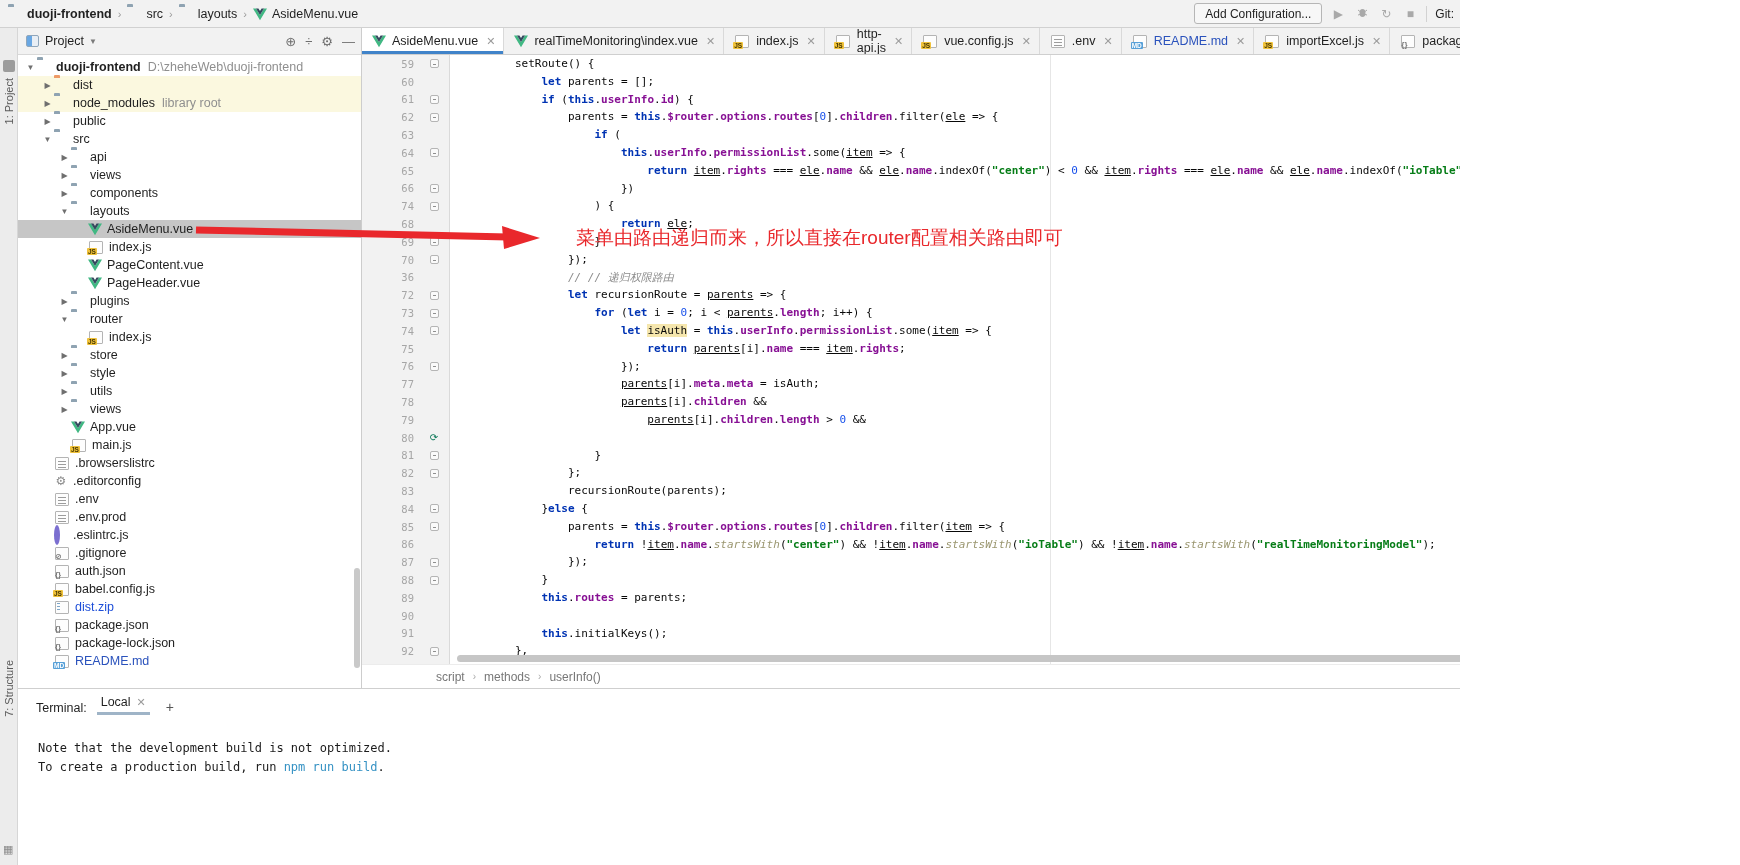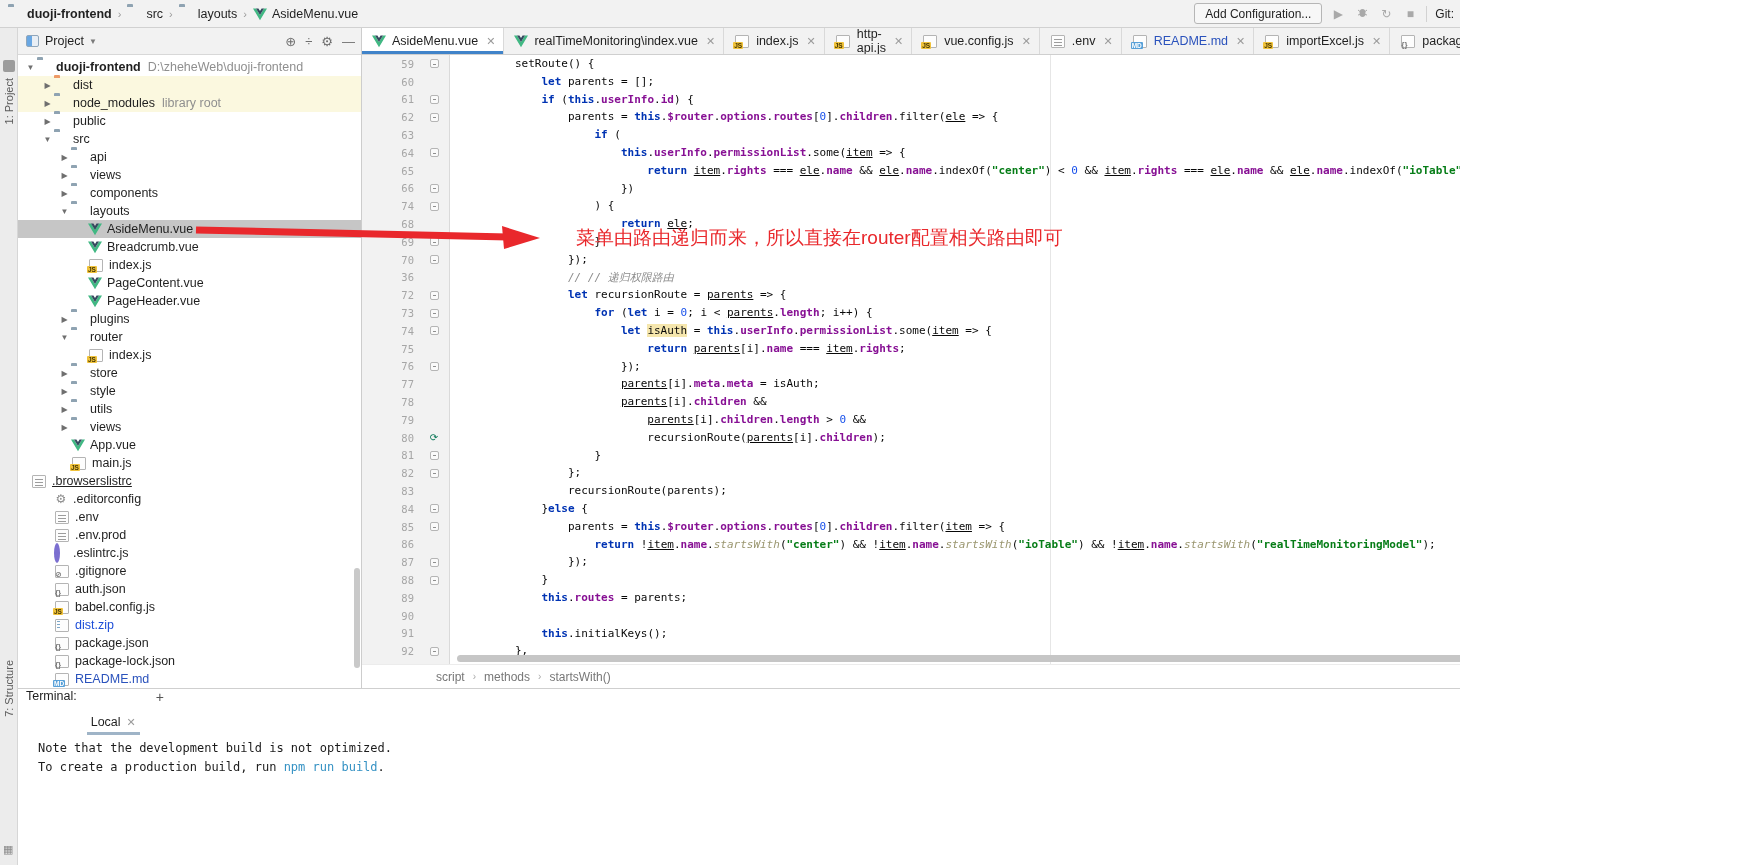--- a/index.html
+++ b/index.html
@@ -88,21 +88,21 @@
   .tk-f { color:#871094; font-weight:bold; }
   .tk-u { color:#080808; text-decoration:underline; }
   .tk-m { color:#9b9770; font-style:italic; }
   .tk-hl { color:#080808; background:#f5e6ad; }
   #hscrollbar { position:absolute; left:95px; width:1035px; bottom:2px; height:7px; background:#c6c6c6; border-radius:4px; }
   #editor-breadcrumb { height:24px; border-top:1px solid #ececec; display:flex; align-items:center; padding-left:74px; gap:8px; font-size:12px; color:#777; flex:0 0 24px; background:#fff; }
   .ebc-sep { color:#aaa; font-size:10px; }
 
   
   #terminal { flex:1 1 auto; border-top:1px solid #cfcfcf; background:#fff; display:flex; flex-direction:column; }
-  #term-header { height:26px; display:flex; align-items:flex-start; padding-left:8px; gap:10px; flex:0 0 26px; }
+  #term-header { height:26px; display:flex; align-items:flex-end; padding-left:18px; gap:10px; flex:0 0 26px; }
   #term-label { font-size:12.5px; color:#1f1f1f; }
   #term-tab { display:flex; align-items:center; gap:6px; padding:0 4px; height:100%; box-shadow:inset 0 -3px 0 #9fb4c7; font-size:12.5px;margin-top:20px; }
   #term-tab .close { color:#9b9b9b; font-size:11px; }
   #term-plus { color:#555; font-size:14px; padding:0 6px; }
   #term-content { padding:24px 0 0 20px; font:12px/19px "DejaVu Sans Mono","Liberation Mono",monospace; color:#1c1c1c; }
   .term-cmd { color:#3592c4; }
 
   
   #overlay { position:absolute; inset:0; pointer-events:none; z-index:50; }
   #annotation-text { position:absolute; left:576px; top:225px; color:#e9282c; font-size:19px; font-weight:500; white-space:nowrap; font-family:"Liberation Sans","DejaVu Sans",sans-serif; }
@@ -233,110 +233,100 @@
                 <span class="fic">
                   <svg viewBox="0 0 16 14">
                     <path fill="#41b883" d="M0 0h3.4L8 7.7 12.6 0H16L8 13.6z"></path>
                     <path fill="#34495e" d="M3.4 0h2.8L8 3 9.8 0h2.8L8 7.7z"></path>
                   </svg>
                 </span>
                 <span class="tlabel">AsideMenu.vue</span>
               </div>
               <div class="trow" style="padding-left: 57px;">
                 <span class="arrow"></span>
+                <span class="fic doc">
+                  <i class="badge js">JS</i>
+                </span>
+                <span class="tlabel">index.js</span>
+              </div>
+              <div class="trow" style="padding-left: 57px;">
+                <span class="arrow"></span>
                 <span class="fic">
                   <svg viewBox="0 0 16 14">
                     <path fill="#41b883" d="M0 0h3.4L8 7.7 12.6 0H16L8 13.6z"></path>
                     <path fill="#34495e" d="M3.4 0h2.8L8 3 9.8 0h2.8L8 7.7z"></path>
                   </svg>
                 </span>
-                <span class="tlabel">Breadcrumb.vue</span>
-              </div>
-              <div class="trow" style="padding-left: 57px;">
-                <span class="arrow"></span>
-                <span class="fic doc">
-                  <i class="badge js">JS</i>
-                </span>
-                <span class="tlabel">index.js</span>
+                <span class="tlabel">PageContent.vue</span>
               </div>
               <div class="trow" style="padding-left: 57px;">
                 <span class="arrow"></span>
                 <span class="fic">
                   <svg viewBox="0 0 16 14">
                     <path fill="#41b883" d="M0 0h3.4L8 7.7 12.6 0H16L8 13.6z"></path>
                     <path fill="#34495e" d="M3.4 0h2.8L8 3 9.8 0h2.8L8 7.7z"></path>
                   </svg>
                 </span>
-                <span class="tlabel">PageContent.vue</span>
+                <span class="tlabel">PageHeader.vue</span>
+              </div>
+              <div class="trow" style="padding-left: 40px;">
+                <span class="arrow">▶</span>
+                <span class="fic"><span class="foldr" style="color:#8fa3b2"></span></span>
+                <span class="tlabel">plugins</span>
+              </div>
+              <div class="trow" style="padding-left: 40px;">
+                <span class="arrow">▼</span>
+                <span class="fic"><span class="foldr" style="color:#8fa3b2"></span></span>
+                <span class="tlabel">router</span>
               </div>
               <div class="trow" style="padding-left: 57px;">
+                <span class="arrow"></span>
+                <span class="fic doc">
+                  <i class="badge js">JS</i>
+                </span>
+                <span class="tlabel">index.js</span>
+              </div>
+              <div class="trow" style="padding-left: 40px;">
+                <span class="arrow">▶</span>
+                <span class="fic"><span class="foldr" style="color:#8fa3b2"></span></span>
+                <span class="tlabel">store</span>
+              </div>
+              <div class="trow" style="padding-left: 40px;">
+                <span class="arrow">▶</span>
+                <span class="fic"><span class="foldr" style="color:#8fa3b2"></span></span>
+                <span class="tlabel">style</span>
+              </div>
+              <div class="trow" style="padding-left: 40px;">
+                <span class="arrow">▶</span>
+                <span class="fic"><span class="foldr" style="color:#8fa3b2"></span></span>
+                <span class="tlabel">utils</span>
+              </div>
+              <div class="trow" style="padding-left: 40px;">
+                <span class="arrow">▶</span>
+                <span class="fic"><span class="foldr" style="color:#8fa3b2"></span></span>
+                <span class="tlabel">views</span>
+              </div>
+              <div class="trow" style="padding-left: 40px;">
                 <span class="arrow"></span>
                 <span class="fic">
                   <svg viewBox="0 0 16 14">
                     <path fill="#41b883" d="M0 0h3.4L8 7.7 12.6 0H16L8 13.6z"></path>
                     <path fill="#34495e" d="M3.4 0h2.8L8 3 9.8 0h2.8L8 7.7z"></path>
                   </svg>
                 </span>
-                <span class="tlabel">PageHeader.vue</span>
-              </div>
-              <div class="trow" style="padding-left: 40px;">
-                <span class="arrow">▶</span>
-                <span class="fic"><span class="foldr" style="color:#8fa3b2"></span></span>
-                <span class="tlabel">plugins</span>
-              </div>
-              <div class="trow" style="padding-left: 40px;">
-                <span class="arrow">▼</span>
-                <span class="fic"><span class="foldr" style="color:#8fa3b2"></span></span>
-                <span class="tlabel">router</span>
-              </div>
-              <div class="trow" style="padding-left: 57px;">
+                <span class="tlabel">App.vue</span>
+              </div>
+              <div class="trow" style="padding-left: 40px;">
                 <span class="arrow"></span>
                 <span class="fic doc">
                   <i class="badge js">JS</i>
                 </span>
-                <span class="tlabel">index.js</span>
-              </div>
-              <div class="trow" style="padding-left: 40px;">
-                <span class="arrow">▶</span>
-                <span class="fic"><span class="foldr" style="color:#8fa3b2"></span></span>
-                <span class="tlabel">store</span>
-              </div>
-              <div class="trow" style="padding-left: 40px;">
-                <span class="arrow">▶</span>
-                <span class="fic"><span class="foldr" style="color:#8fa3b2"></span></span>
-                <span class="tlabel">style</span>
-              </div>
-              <div class="trow" style="padding-left: 40px;">
-                <span class="arrow">▶</span>
-                <span class="fic"><span class="foldr" style="color:#8fa3b2"></span></span>
-                <span class="tlabel">utils</span>
-              </div>
-              <div class="trow" style="padding-left: 40px;">
-                <span class="arrow">▶</span>
-                <span class="fic"><span class="foldr" style="color:#8fa3b2"></span></span>
-                <span class="tlabel">views</span>
-              </div>
-              <div class="trow" style="padding-left: 40px;">
-                <span class="arrow"></span>
-                <span class="fic">
-                  <svg viewBox="0 0 16 14">
-                    <path fill="#41b883" d="M0 0h3.4L8 7.7 12.6 0H16L8 13.6z"></path>
-                    <path fill="#34495e" d="M3.4 0h2.8L8 3 9.8 0h2.8L8 7.7z"></path>
-                  </svg>
-                </span>
-                <span class="tlabel">App.vue</span>
-              </div>
-              <div class="trow" style="padding-left: 40px;">
-                <span class="arrow"></span>
-                <span class="fic doc">
-                  <i class="badge js">JS</i>
-                </span>
                 <span class="tlabel">main.js</span>
               </div>
-              <div class="trow" style=" text-decoration: underline;">
+              <div class="trow" style="padding-left: 23px;">
                 <span class="arrow"></span>
                 <span class="fic doc">
                   <i class="tl"></i>
                 </span>
                 <span class="tlabel">.browserslistrc</span>
               </div>
               <div class="trow" style="padding-left: 23px;">
                 <span class="arrow"></span>
                 <span class="fic"><span class="gic">⚙</span></span>
                 <span class="tlabel">.editorconfig</span>
@@ -626,21 +616,20 @@
                 <div class="cline">
                   <span class="lnum">79</span>
                   <span class="lfold"></span>
                   <span class="codetext" style="padding-left: 197.36px;"><span class="tk-u">parents</span><span class="tk-p">[i].</span><span class="tk-f">children</span><span class="tk-p">.</span><span class="tk-f">length</span><span class="tk-p"> &gt; </span><span class="tk-n">0</span><span class="tk-p"> &amp;&amp;</span></span>
                 </div>
                 <div class="cline">
                   <span class="lnum">80</span>
                   <span class="lfold">
                     <span class="frec">⟳</span>
                   </span>
-                  <span class="codetext" style="padding-left: 197.36px;"><span class="tk-p">recursionRoute(</span><span class="tk-u">parents</span><span class="tk-p">[i].</span><span class="tk-f">children</span><span class="tk-p">);</span></span>
                 </div>
                 <div class="cline">
                   <span class="lnum">81</span>
                   <span class="lfold">
                     <span class="fbox"></span>
                   </span>
                   <span class="codetext" style="padding-left: 144.4px;"><span class="tk-p">}</span></span>
                 </div>
                 <div class="cline">
                   <span class="lnum">82</span>
@@ -710,21 +699,21 @@
                   <span class="codetext" style="padding-left: 64.96px;"><span class="tk-p">},</span></span>
                 </div>
               </div>
             <div id="hscrollbar"></div>
           </div>
           <div id="editor-breadcrumb">
               <span>script</span>
               <span class="ebc-sep">›</span>
               <span>methods</span>
               <span class="ebc-sep">›</span>
-              <span>startsWith()</span>
+              <span>userInfo()</span>
             </div>
         </div>
       </div>
 
       <div id="terminal">
         <div id="term-header">
           <span id="term-label">Terminal:</span>
           <span id="term-tab">
             <span>Local</span>
             <span class="close">✕</span>

